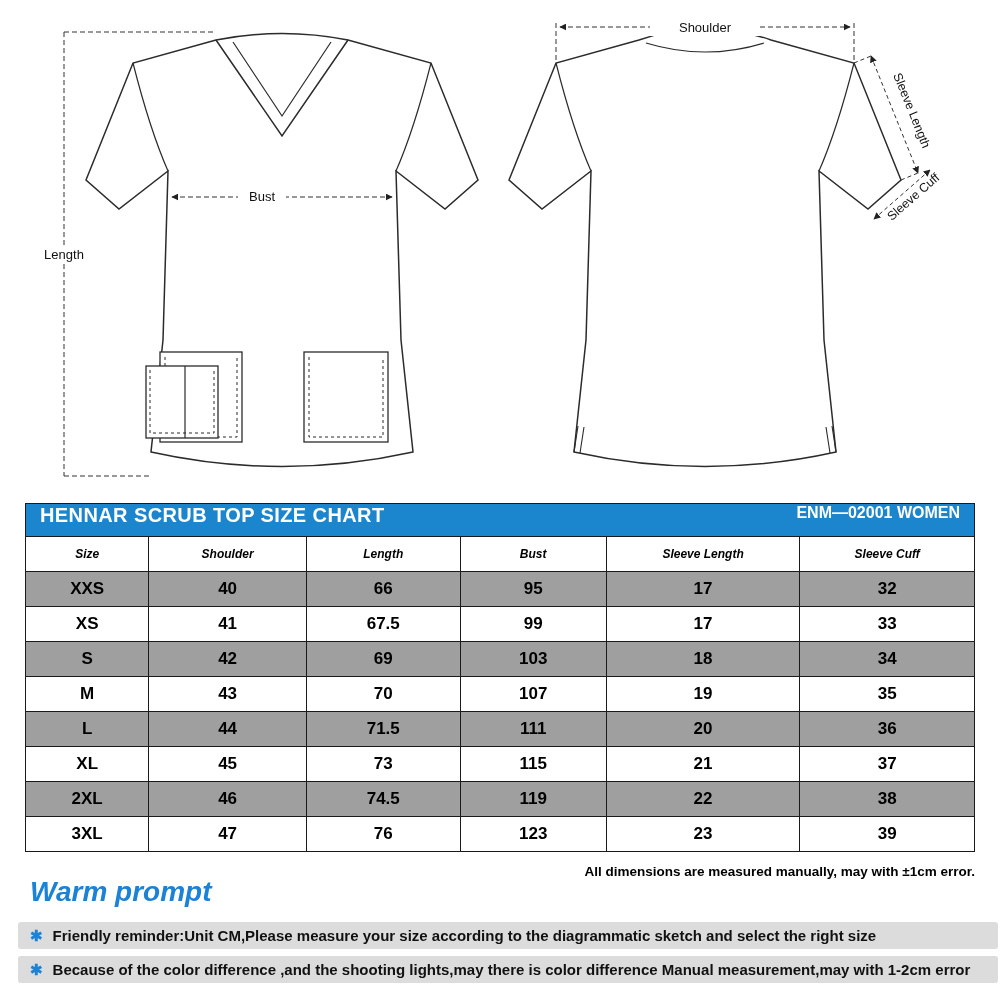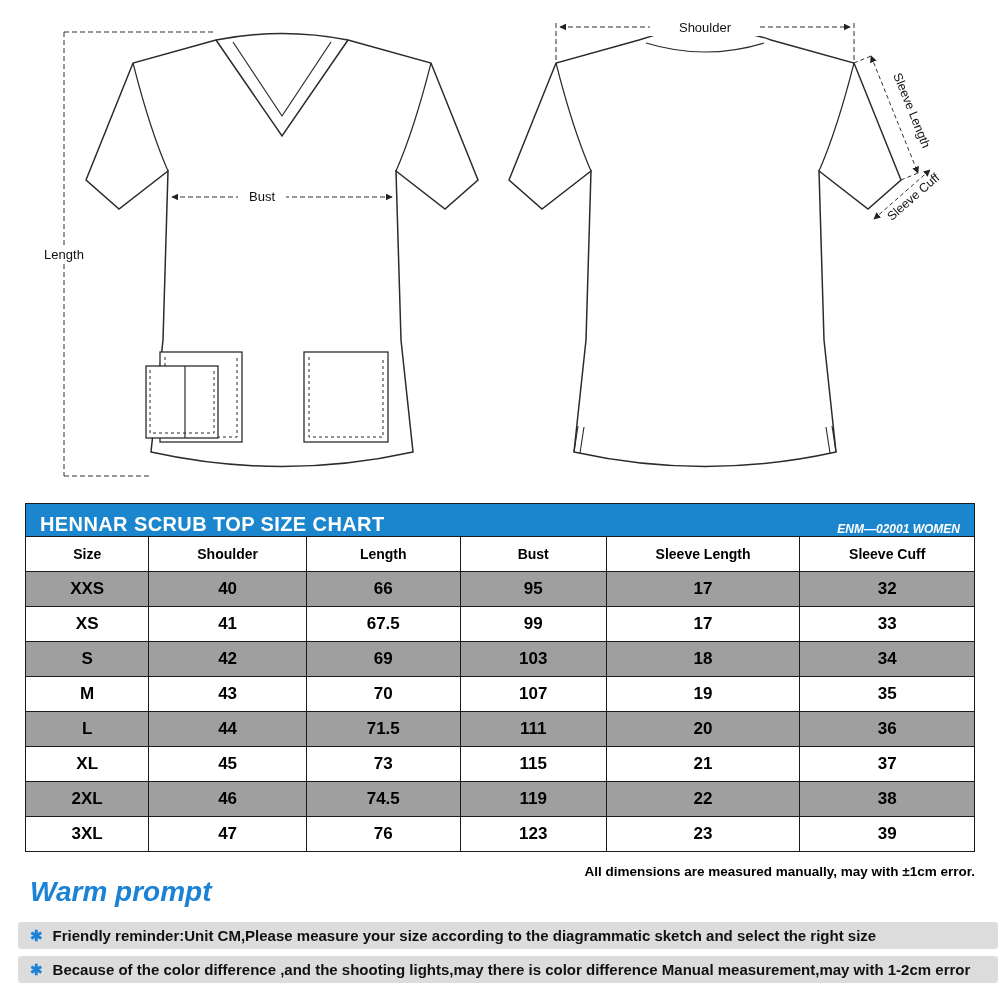--- a/index.html
+++ b/index.html
@@ -4,30 +4,30 @@
 <style>
   html,body{margin:0;padding:0;}
   body{
     width:1000px;height:1000px;background:#ffffff;position:relative;overflow:hidden;
     font-family:"Liberation Sans",sans-serif;color:#000;
   }
   .diagram{position:absolute;top:0;left:0;}
   .chart-wrap{position:absolute;left:25px;top:503px;width:950px;}
   .chart-header{
     background:var(--header-blue,#1b86cd);color:#fff;display:flex;justify-content:space-between;
-    align-items:flex-end;height:33px;padding:0 14px;border:1px solid #1a1a1a;border-bottom:none;box-sizing:border-box;
+    align-items:flex-start;height:33px;padding:0 14px;border:1px solid #1a1a1a;border-bottom:none;box-sizing:border-box;
   }
   .chart-title{font-size:20px;font-weight:bold;letter-spacing:.4px;}
-  .chart-model{font-size:12px;font-weight:bold;font-style:italic;}
+  .chart-model{font-size:16px;font-weight:bold;}
   table{width:100%;border-collapse:collapse;table-layout:fixed;}
   th,td{
     border:1px solid #1a1a1a;text-align:center;font-weight:bold;height:34px;
     font-size:17px;padding:0;background:#fff;
   }
-  th{font-size:14px;}
+  th{font-size:12px;font-style:italic;}
   tr.gray td{background:var(--row-gray,#9f9f9f);}
   .tolerance{text-align:right;font-size:13.5px;font-weight:bold;margin-top:12px;}
   .warm{
     position:absolute;left:30px;top:876px;font-size:28px;font-weight:bold;font-style:italic;
     color:var(--accent-blue,#1b82d6);
   }
   .note-bar{
     position:absolute;left:18px;right:2px;height:27px;background:var(--note-bar-bg,#dcdcdc);
     display:flex;align-items:center;gap:10px;padding-left:12px;border-radius:3px;box-sizing:border-box;
   }

